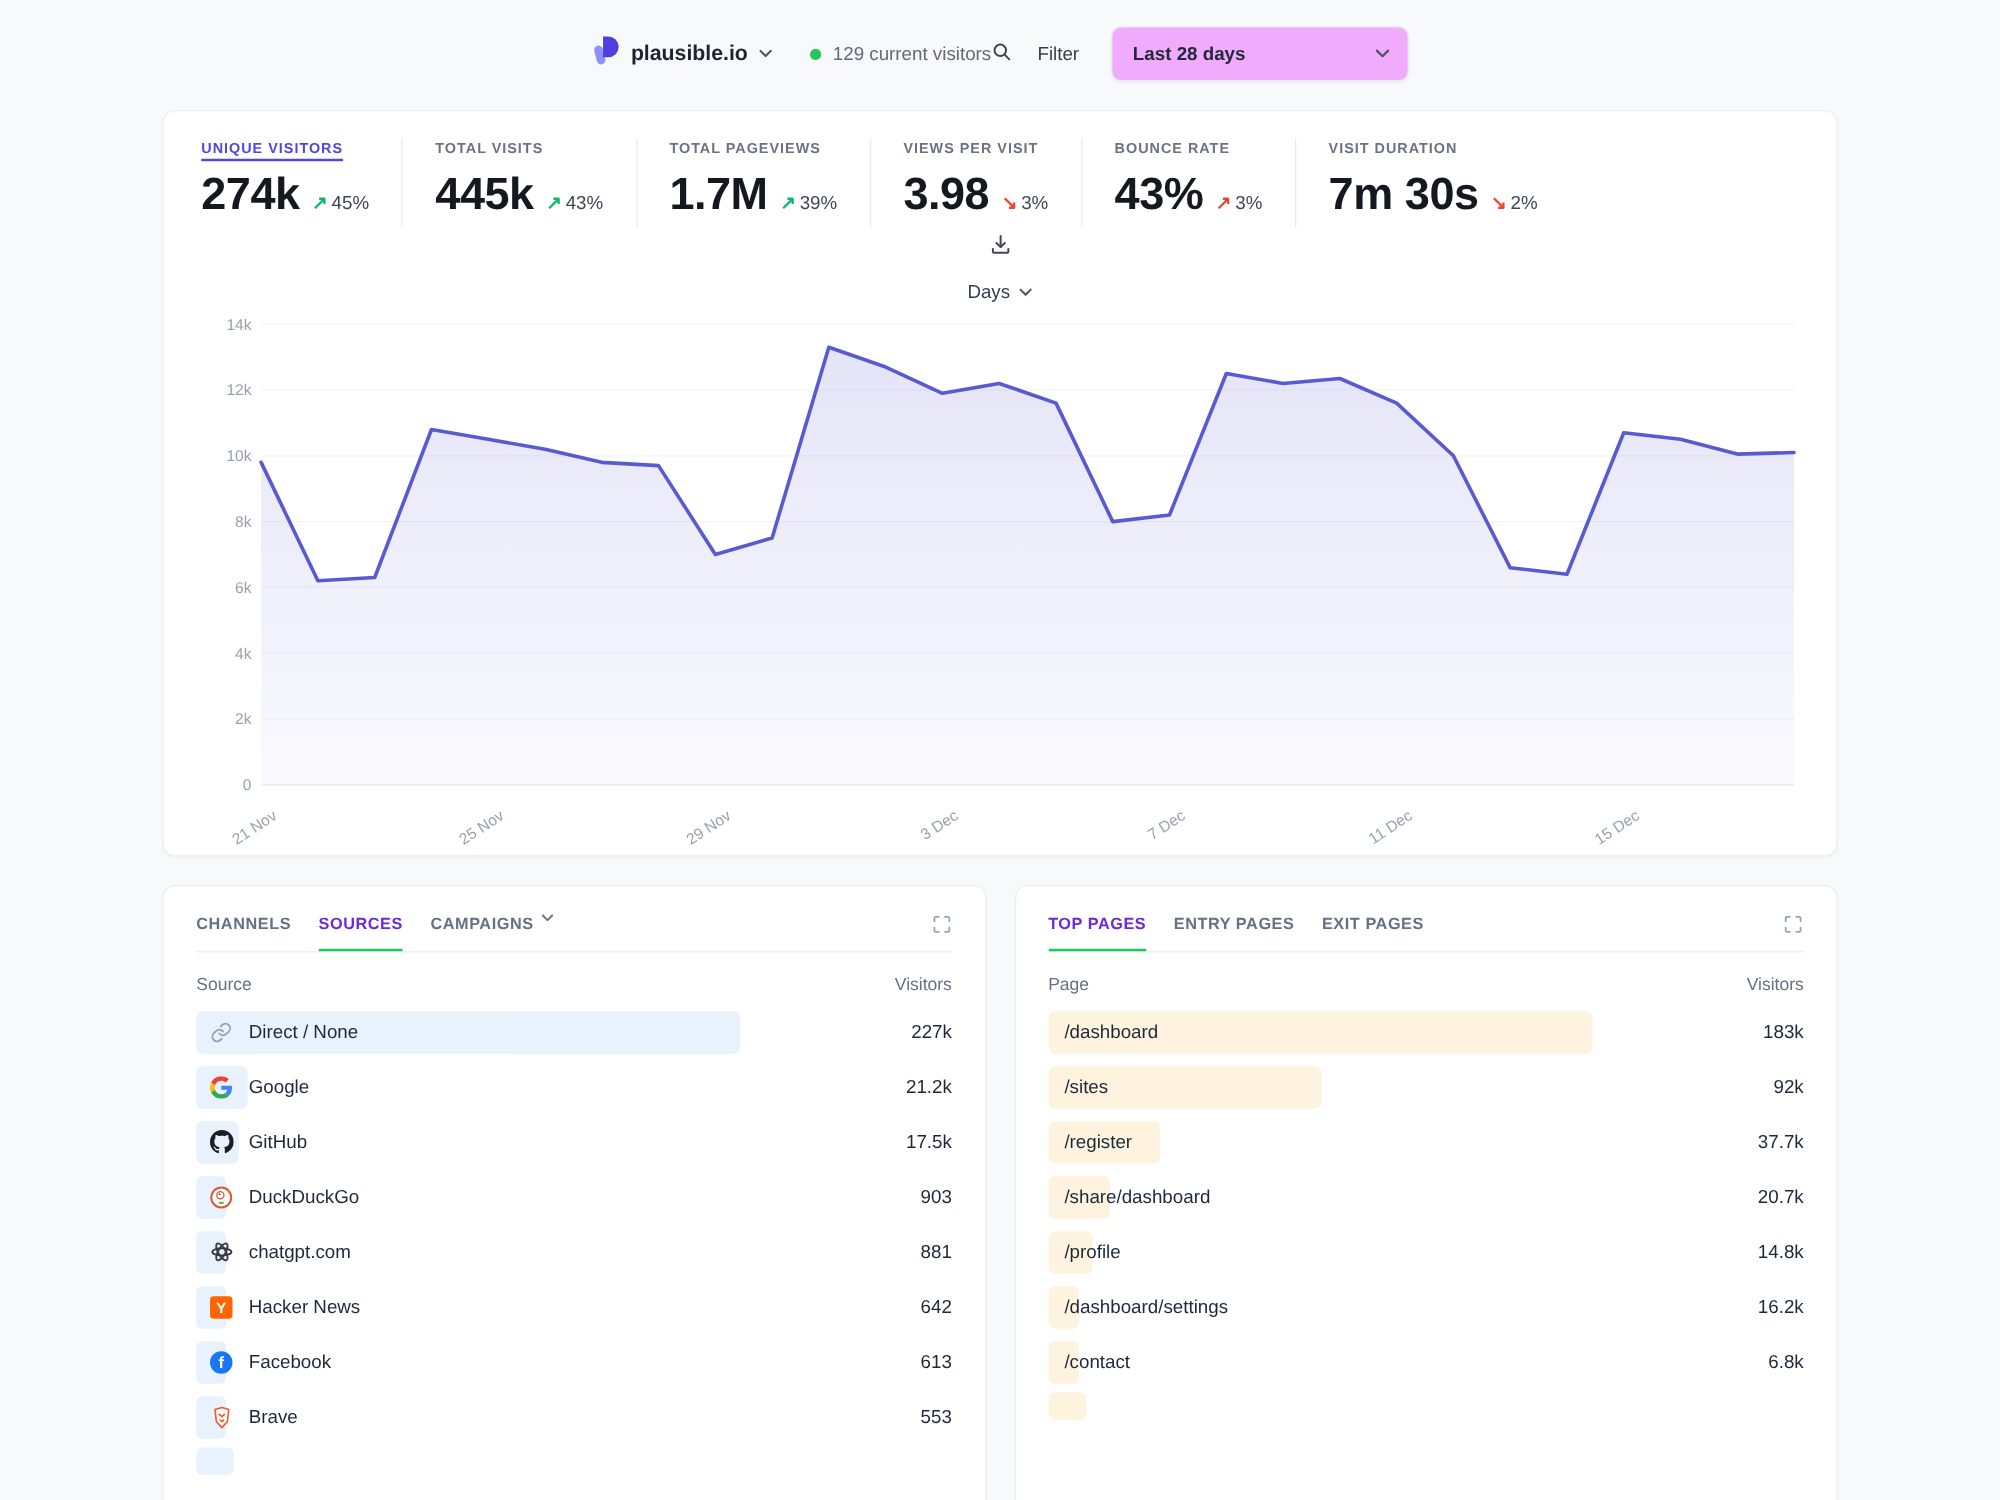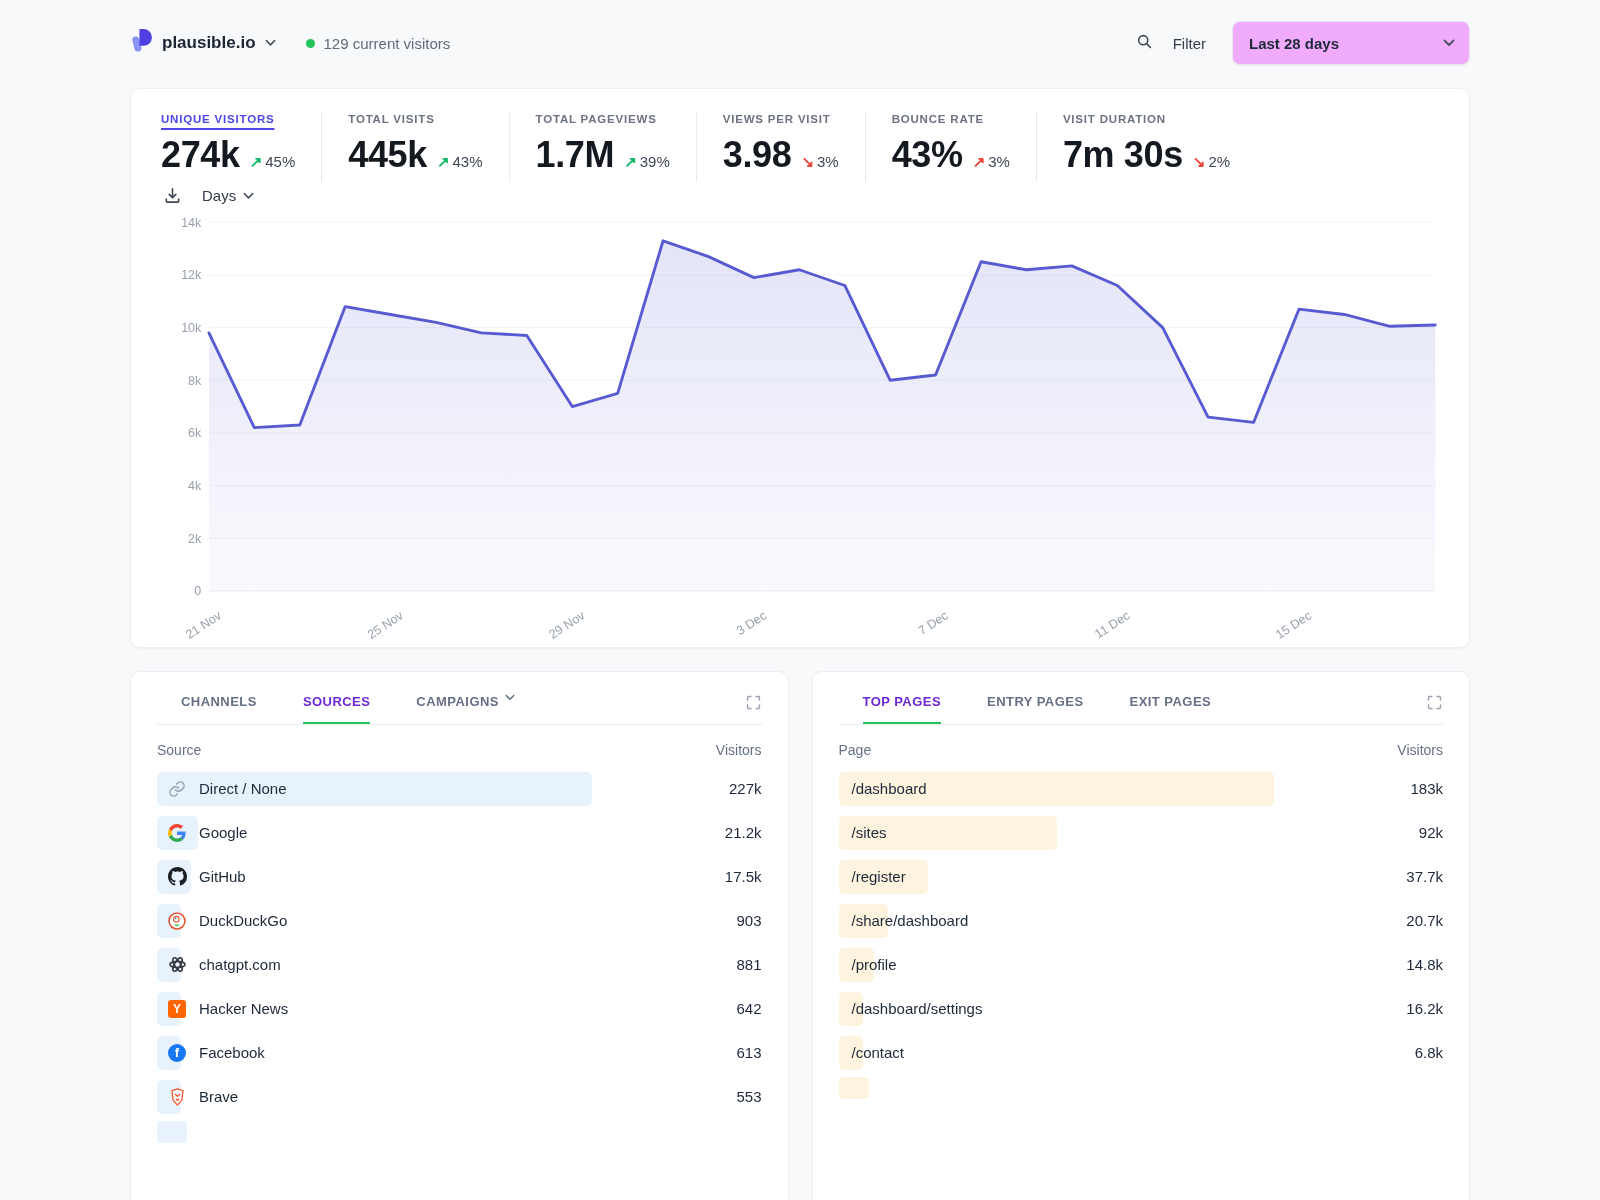--- a/index.html
+++ b/index.html
@@ -2,21 +2,21 @@
 <html><head>
 <meta charset="utf-8">
 <title>plausible.io</title>
 <style>
   * { margin:0; padding:0; box-sizing:border-box; }
   html,body { width:1600px; height:1200px; overflow:hidden; }
   body { background:#f8f9fa; font-family:"Liberation Sans", sans-serif; color:#1d2939; }
   .page { width:1340px; margin:0 auto; padding-top:20px; }
 
   
-  .topbar { display:flex; justify-content:space-between; align-items:center; height:46px; }
+  .topbar { display:flex; justify-content:center; align-items:center; height:46px; }
   .tb-left { display:flex; align-items:center; gap:30px; }
   .site-picker { display:flex; align-items:center; gap:9px; cursor:pointer; }
   .site-name { font-size:17px; font-weight:700; color:#1b2533; }
   .live { display:flex; align-items:center; gap:9px; font-size:15px; color:#5f6b7a; cursor:pointer; }
   .dot { width:9px; height:9px; border-radius:50%; display:inline-block; }
   .tb-right { display:flex; align-items:center; gap:26px; }
   .filter-btn { display:flex; align-items:center; gap:20px; border:none; background:transparent;
     font-family:inherit; font-size:15px; font-weight:500; color:#333d4c; cursor:pointer; }
   .daterange { display:flex; align-items:center; justify-content:space-between; width:238px; height:44px;
     background:#f0abfc; border:1px solid #e7e9ee; border-radius:8px; padding:0 14px 0 16px;
@@ -32,34 +32,34 @@
   .stat { padding:2px 26px 6px; border-left:1px solid #e7eaee; cursor:pointer; }
   .stat:first-child { padding-left:2px; border-left:none; }
   .stat-label { font-size:11.5px; font-weight:700; letter-spacing:.07em; color:#6b7280; white-space:nowrap; }
   .stat.active .stat-label { color:#4f46e5; text-decoration:underline; text-underline-offset:5px; text-decoration-thickness:2px; }
   .stat-value-row { display:flex; align-items:baseline; gap:10px; margin-top:9px; }
   .stat-value { font-size:36px; font-weight:700; color:#14181f; letter-spacing:-.01em; white-space:nowrap; }
   .stat-change { font-size:15px; color:#3f4754; display:flex; align-items:baseline; gap:3px; white-space:nowrap; }
   .arrow { font-weight:700; font-size:15px; }
 
   
-  .chart-controls { display:flex; justify-content:flex-start; align-items:center; gap:20px; margin:4px 4px 0; }
+  .chart-controls { display:flex; justify-content:space-between; align-items:center; gap:20px; margin:4px 4px 0;flex-direction:column; }
   .icon-btn { border:none; background:transparent; cursor:pointer; display:flex; align-items:center; }
   .interval-btn { border:none; background:transparent; cursor:pointer; display:flex; align-items:center; gap:7px;
     font-family:inherit; font-size:15px; font-weight:500; color:#333d4c; }
   .chart-wrap { margin-top:2px; }
   .chart-wrap svg { display:block; width:100%; height:auto; }
   .chart-wrap text { font-family:"Liberation Sans", sans-serif; font-size:13px; fill:#98a1ab; }
 
   
   .grid { display:flex; gap:23px; margin-top:23px; }
   .panel { flex:1; padding:22px 26px 0; height:560px; overflow:hidden; }
   .tabs { display:flex; align-items:flex-start; gap:22px; border-bottom:1px solid #eaecf0; }
   .tab { font-size:13px; font-weight:700; letter-spacing:.035em; color:#667085; padding-bottom:13px;
-    display:flex; align-items:flex-start; gap:6px; cursor:pointer; white-space:nowrap;margin-left:24px; }
+    display:flex; align-items:flex-start; gap:6px; cursor:pointer; white-space:nowrap; }
   .tab.active { color:#6d28d9; border-bottom:2px solid #22c55e; margin-bottom:-1px; }
   .expand { margin-left:auto; padding-bottom:13px; cursor:pointer; display:flex; }
   .cols { display:flex; justify-content:space-between; color:#667085; font-size:14px; margin:17px 0 9px; }
   .rows { display:flex; flex-direction:column; }
   .row { position:relative; height:44px; display:flex; align-items:center; cursor:pointer; }
   .bar { position:absolute; left:0; top:5px; bottom:5px; border-radius:5px; }
   .row-label { position:relative; display:flex; align-items:center; gap:12px; padding-left:10px;
     font-size:15px; color:#1d2939; }
   .pages .row-label { padding-left:13px; }
   .row-value { margin-left:auto; position:relative; font-size:15px; color:#1d2939; }

